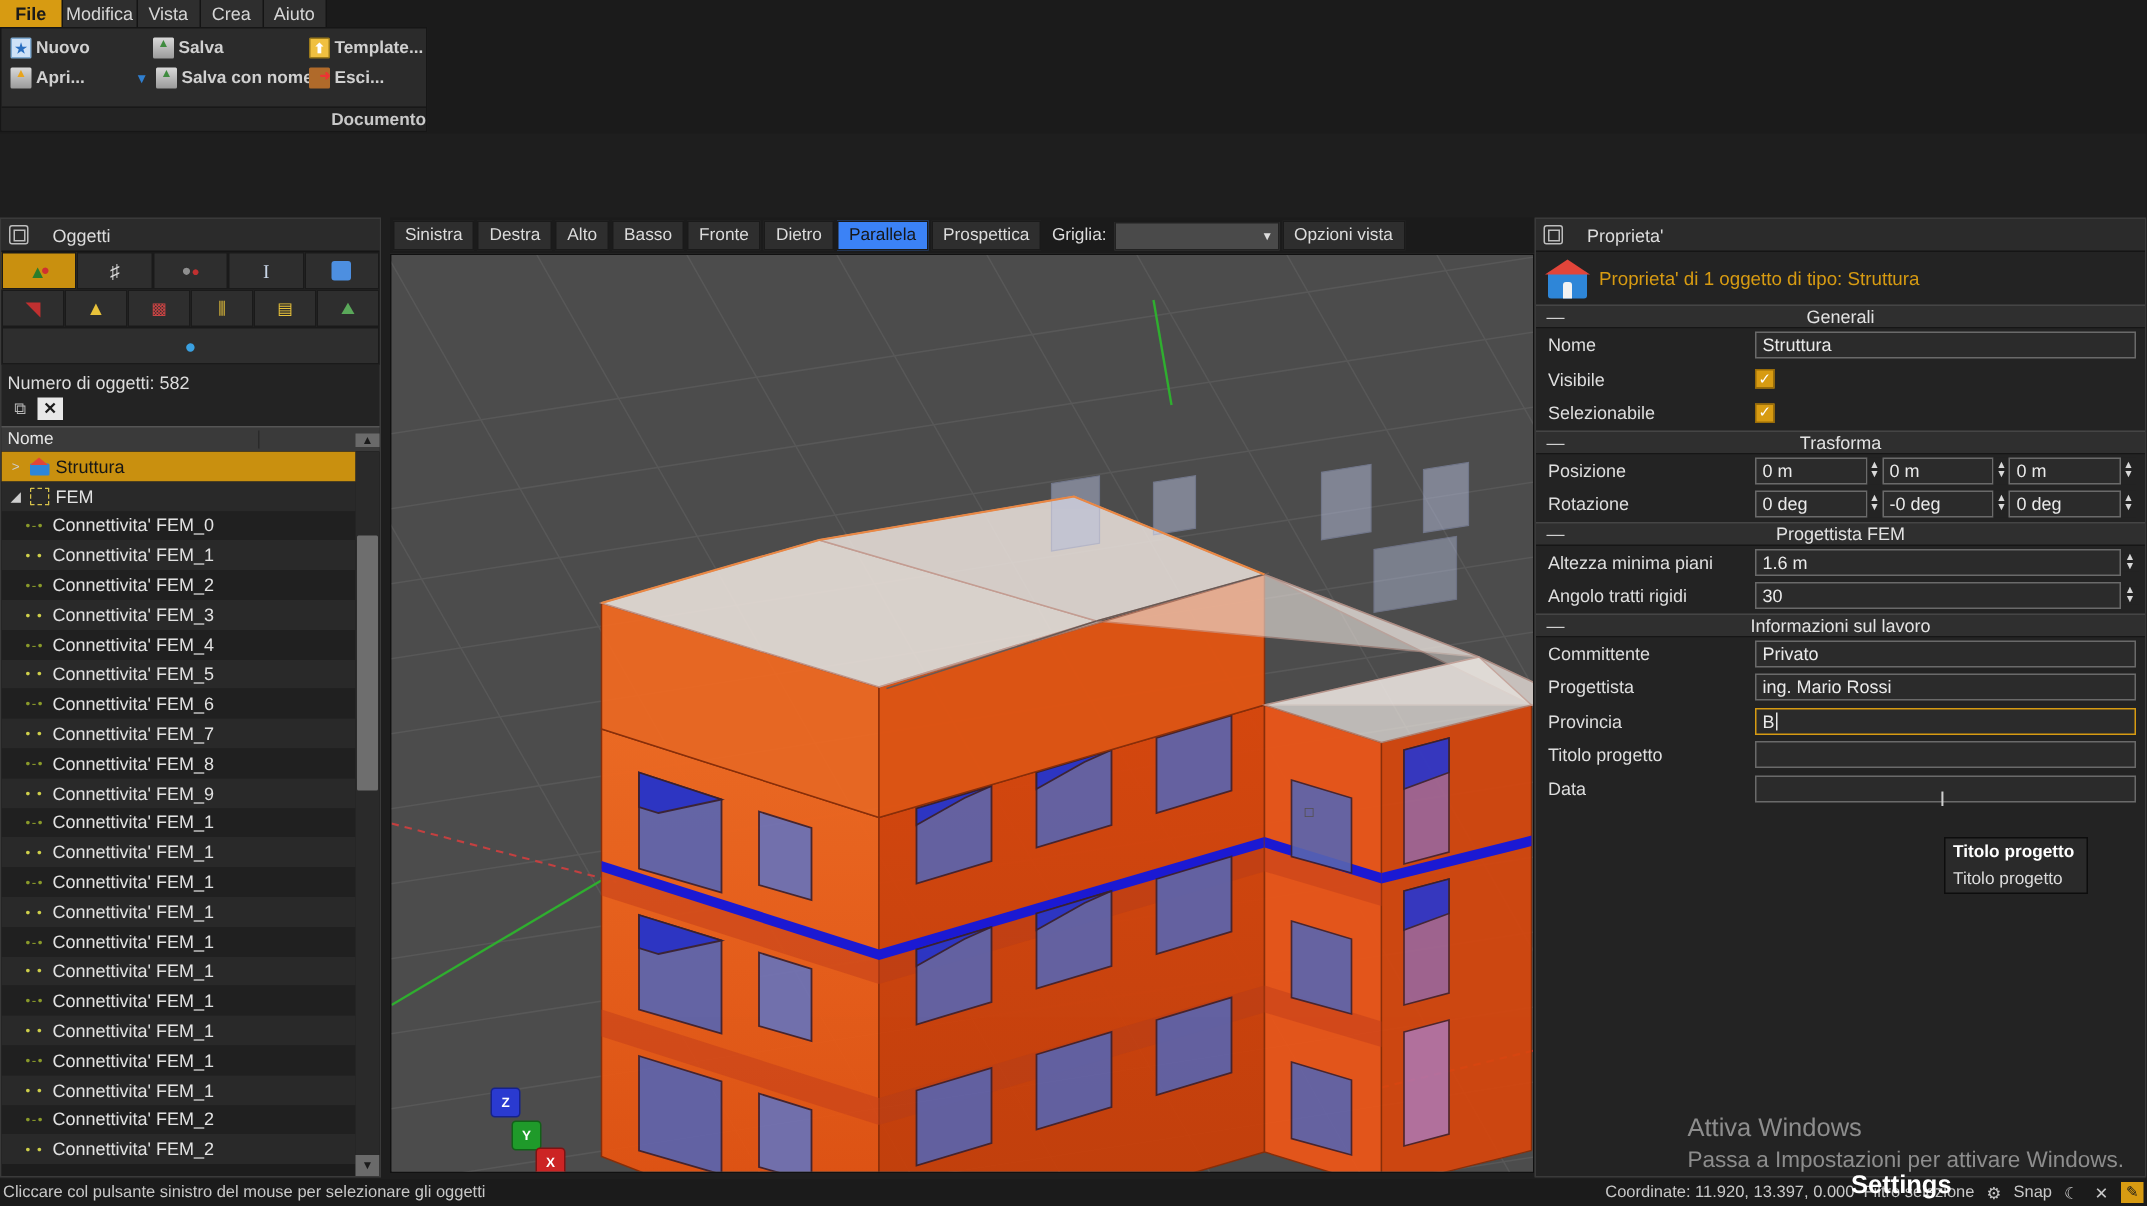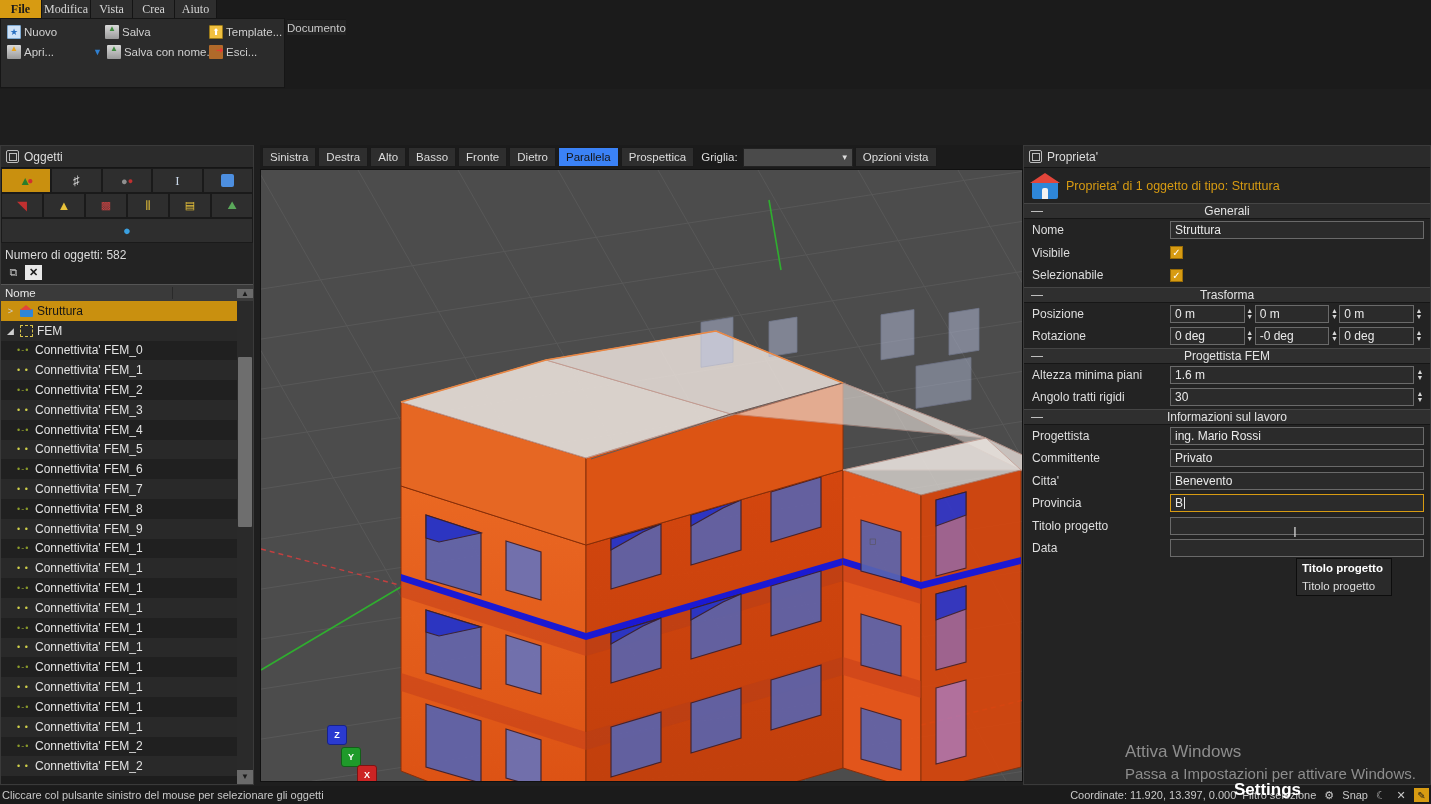--- a/index.html
+++ b/index.html
@@ -15,33 +15,33 @@
   
   #menubar {
     position: absolute; left: 0; top: 0; width: 1431px; height: 18px;
     background: #1b1b1b; display: flex; align-items: stretch;
   }
   .menu-item {
     display: flex; align-items: center; justify-content: center;
     padding: 0 2px; font-size: 12px; color: #d6d6d6;
     background: #2e2e2e; border-right: 1px solid #141414;
     min-width: 42px;
-    font-family: Liberation Serif, serif;
   }
   .menu-item.active { background: #d79b12; color: #1a1a1a; font-weight: 600; }
 
   
   #ribbon {
     position: absolute; left: 0; top: 18px; width: 1431px; height: 71px;
     background: #1b1b1b; display: flex; align-items: flex-start;
   }
   .ribbon-group {
     height: 70px; background: #2b2b2b; margin-right: 3px;
-    display: flex; justify-content: space-between;
+    display: flex; flex-direction: column; justify-content: space-between;
     border: 1px solid #161616;
+    font-weight: bold;
   }
   .ribbon-body { display: flex; padding: 3px 2px 0 2px; flex: 1; }
   .ribbon-col { display: flex; flex-direction: column; justify-content: flex-start; }
   .ribbon-btn {
     display: flex; align-items: center; gap: 3px;
     height: 20px; padding: 0 4px; font-size: 11.5px; color: #d0d0d0;
     white-space: nowrap;
   }
   .ribbon-label {
     text-align: right; font-size: 11.5px; color: #c9c9c9;
@@ -70,21 +70,21 @@
   .tri-down { color:#2f7fd0; font-size:9px; margin-right:2px; }
 
   
   #left-panel {
     position: absolute; left: 0; top: 145px; width: 254px; height: 640px;
     background: #232323; border: 1px solid #3a3a3a;
     display: flex; flex-direction: column;
   }
   .panel-title {
     height: 22px; background: #2b2b2b; display: flex; align-items: center;
-    gap: 5px; padding: 0 5px; font-size: 12px; color: #dcdcdc;
+    gap: 16px; padding: 0 5px; font-size: 12px; color: #dcdcdc;
     border-bottom: 1px solid #151515;
   }
   .cube-icon { width:13px; height:13px; border:1.4px solid #bdbdbd; border-radius:2px; position:relative; }
   .cube-icon::after { content:""; position:absolute; left:2px; top:2px; width:6px; height:6px; border:1px solid #bdbdbd;}
 
   .tool-grid { background:#1d1d1d; }
   .tool-row { display:flex; }
   .tool-btn {
     flex: 1 1 0; height: 25px; background:#2e2e2e; border:1px solid #1a1a1a;
     display:flex; align-items:center; justify-content:center; font-size:13px;
@@ -707,30 +707,26 @@
       <span class="plabel">Angolo tratti rigidi</span>
       <span class="pfield" style="margin-right:0;">30</span>
       <span class="spin wide-spin" style="margin-right:4px;">▲<br>▼</span>
     </div>
 
     <div class="section-bar">
       <span class="sec-minus">—</span>
       <span class="sec-title">Informazioni sul lavoro</span>
     </div>
     <div class="prow">
+      <span class="plabel">Committente</span>
+      <span class="pfield">Privato</span>
+    </div>
+    <div class="prow">
       <span class="plabel">Progettista</span>
       <span class="pfield">ing. Mario Rossi</span>
-    </div>
-    <div class="prow">
-      <span class="plabel">Committente</span>
-      <span class="pfield">Privato</span>
-    </div>
-    <div class="prow">
-      <span class="plabel">Citta'</span>
-      <span class="pfield">Benevento</span>
     </div>
     <div class="prow">
       <span class="plabel">Provincia</span>
       <span class="pfield focused">
           <span>B</span>
           <span class="caret"></span>
         </span>
     </div>
     <div class="prow">
       <span class="plabel">Titolo progetto</span>

